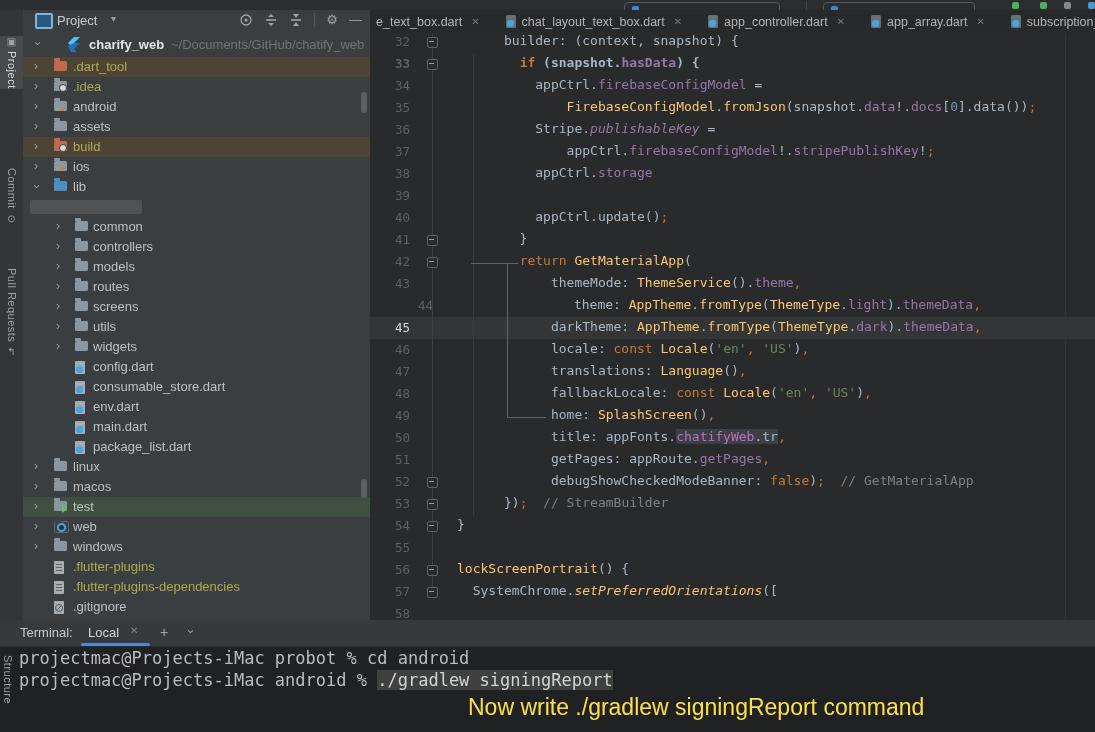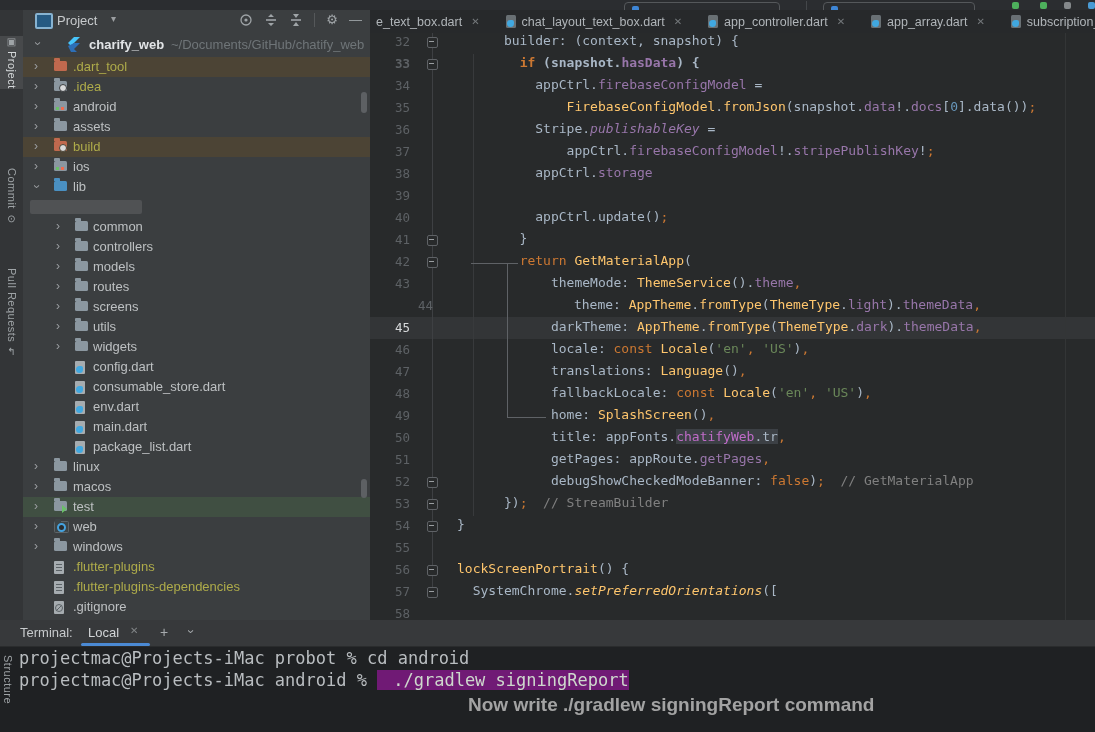--- a/index.html
+++ b/index.html
@@ -86,22 +86,22 @@
   .terminal{position:absolute;left:0;top:620px;width:1095px;height:112px;background:#1f2123;}
   .t-header{position:absolute;left:0;top:0;width:100%;height:26px;background:#37393b;border-bottom:1px solid #2a2c2d;font-size:13px;color:#c7cacc;}
   .t-title{position:absolute;left:20px;top:5px;}
   .t-tab{position:absolute;left:88px;top:5px;color:#d2d5d7;}
   .t-x{position:absolute;left:130px;top:5px;color:#808486;font-size:10px;}
   .t-underline{position:absolute;left:81px;top:23px;width:69px;height:3px;background:#4b8ad4;border-radius:2px;}
   .t-plus{position:absolute;left:160px;top:4px;color:#a7abae;font-size:14px;}
   .t-chev{position:absolute;left:188px;top:5px;color:#a7abae;}
   .t-body{position:absolute;left:0;top:26px;width:100%;height:86px;}
   .tline{position:absolute;left:19px;font-family:"DejaVu Sans Mono",monospace;font-size:17px;color:#b9bdc0;white-space:pre;}
-  .tsel{background:#701a75;color:#ced8cd;padding-left:16px;}
-  .annotation{position:absolute;left:468px;top:74px;font-size:19px;font-weight:bold;color:#a3a3a3;}
+  .tsel{background:#404040;color:#ced8cd;}
+  .annotation{position:absolute;left:468px;top:74px;font-size:23px;font-weight:normal;color:#fde047;}
   .structure-lbl{position:absolute;left:2px;top:655px;writing-mode:vertical-rl;color:#9fa4a7;font-size:11px;letter-spacing:.5px;z-index:7;}
   svg.mini{display:block;}
 </style>
 </head>
 <body>
 
 <div class="app">
 
   <div class="topstrip">
     <div class="tb-box" style="left:624px;width:154px;">

